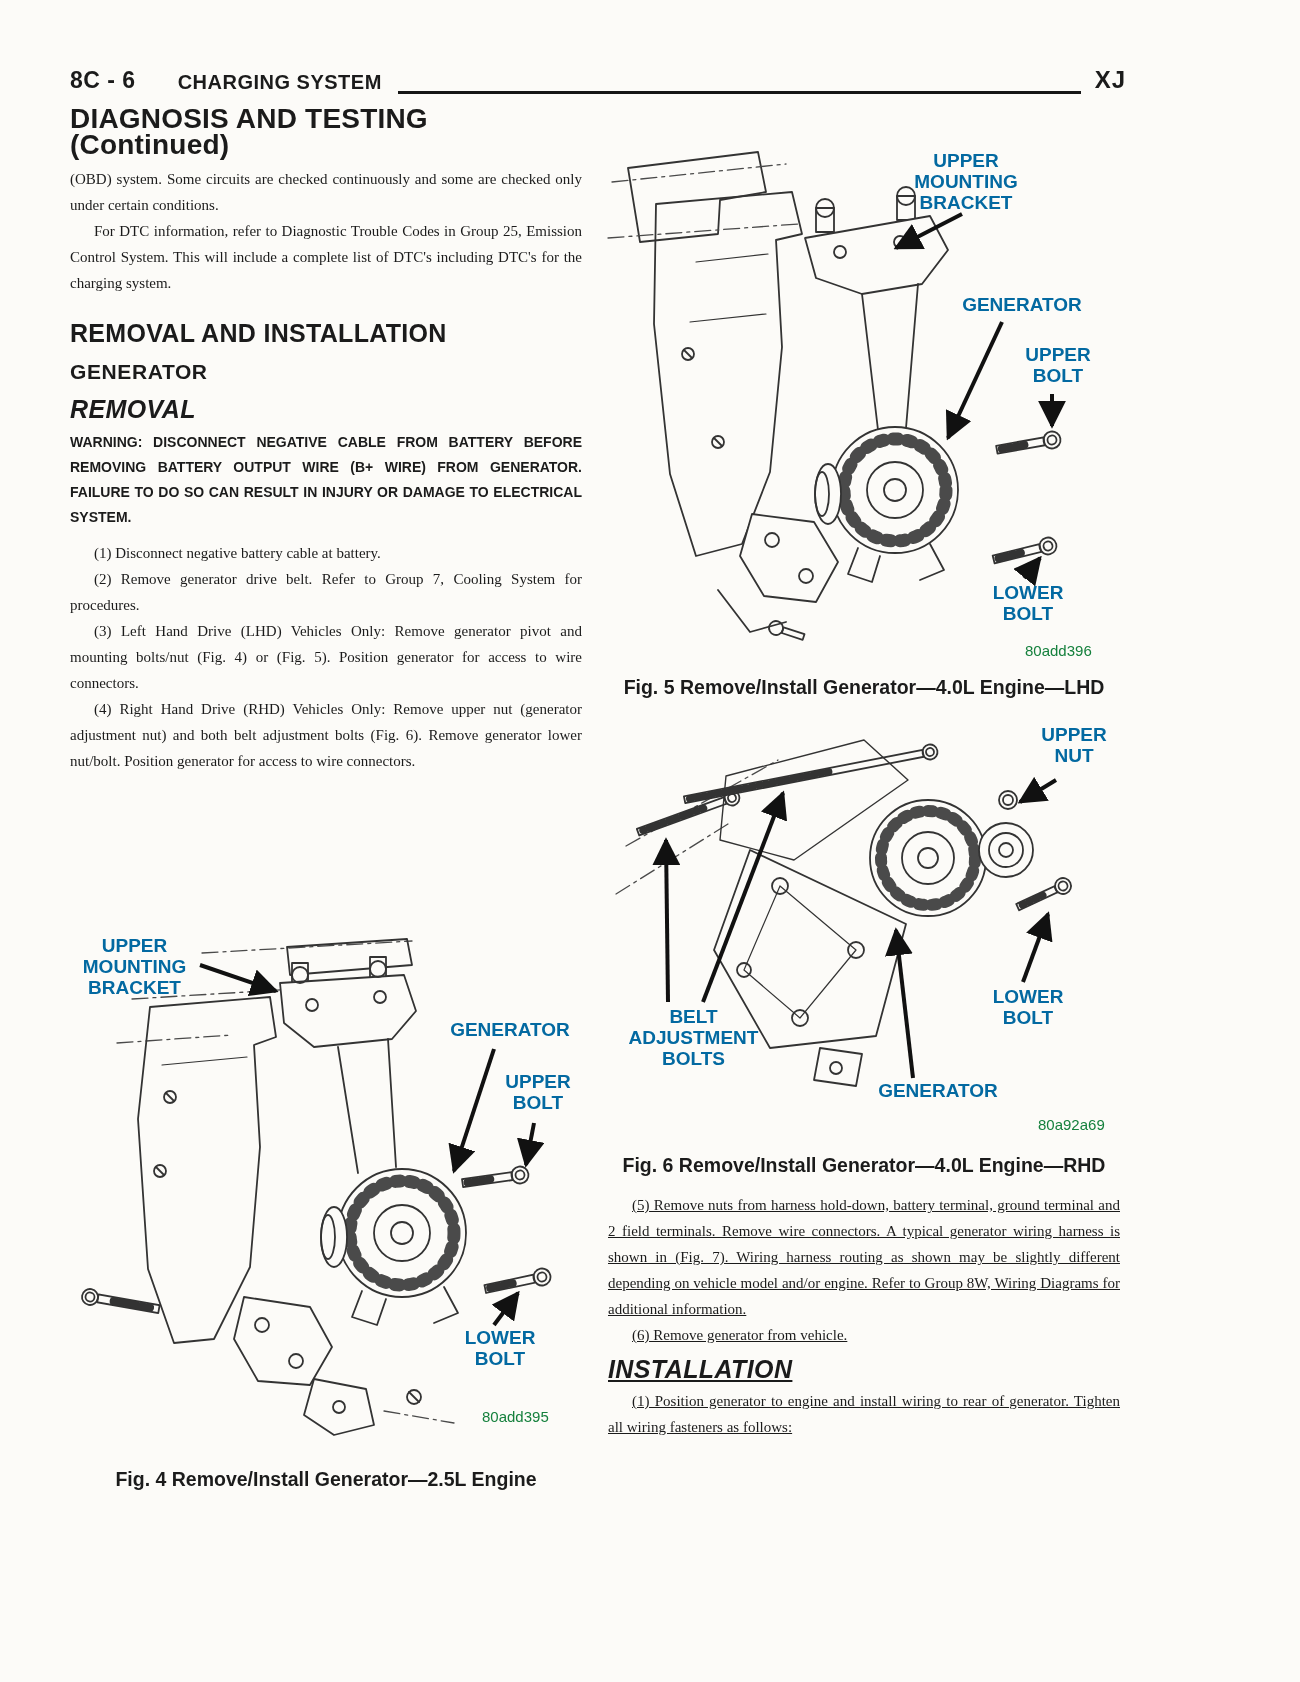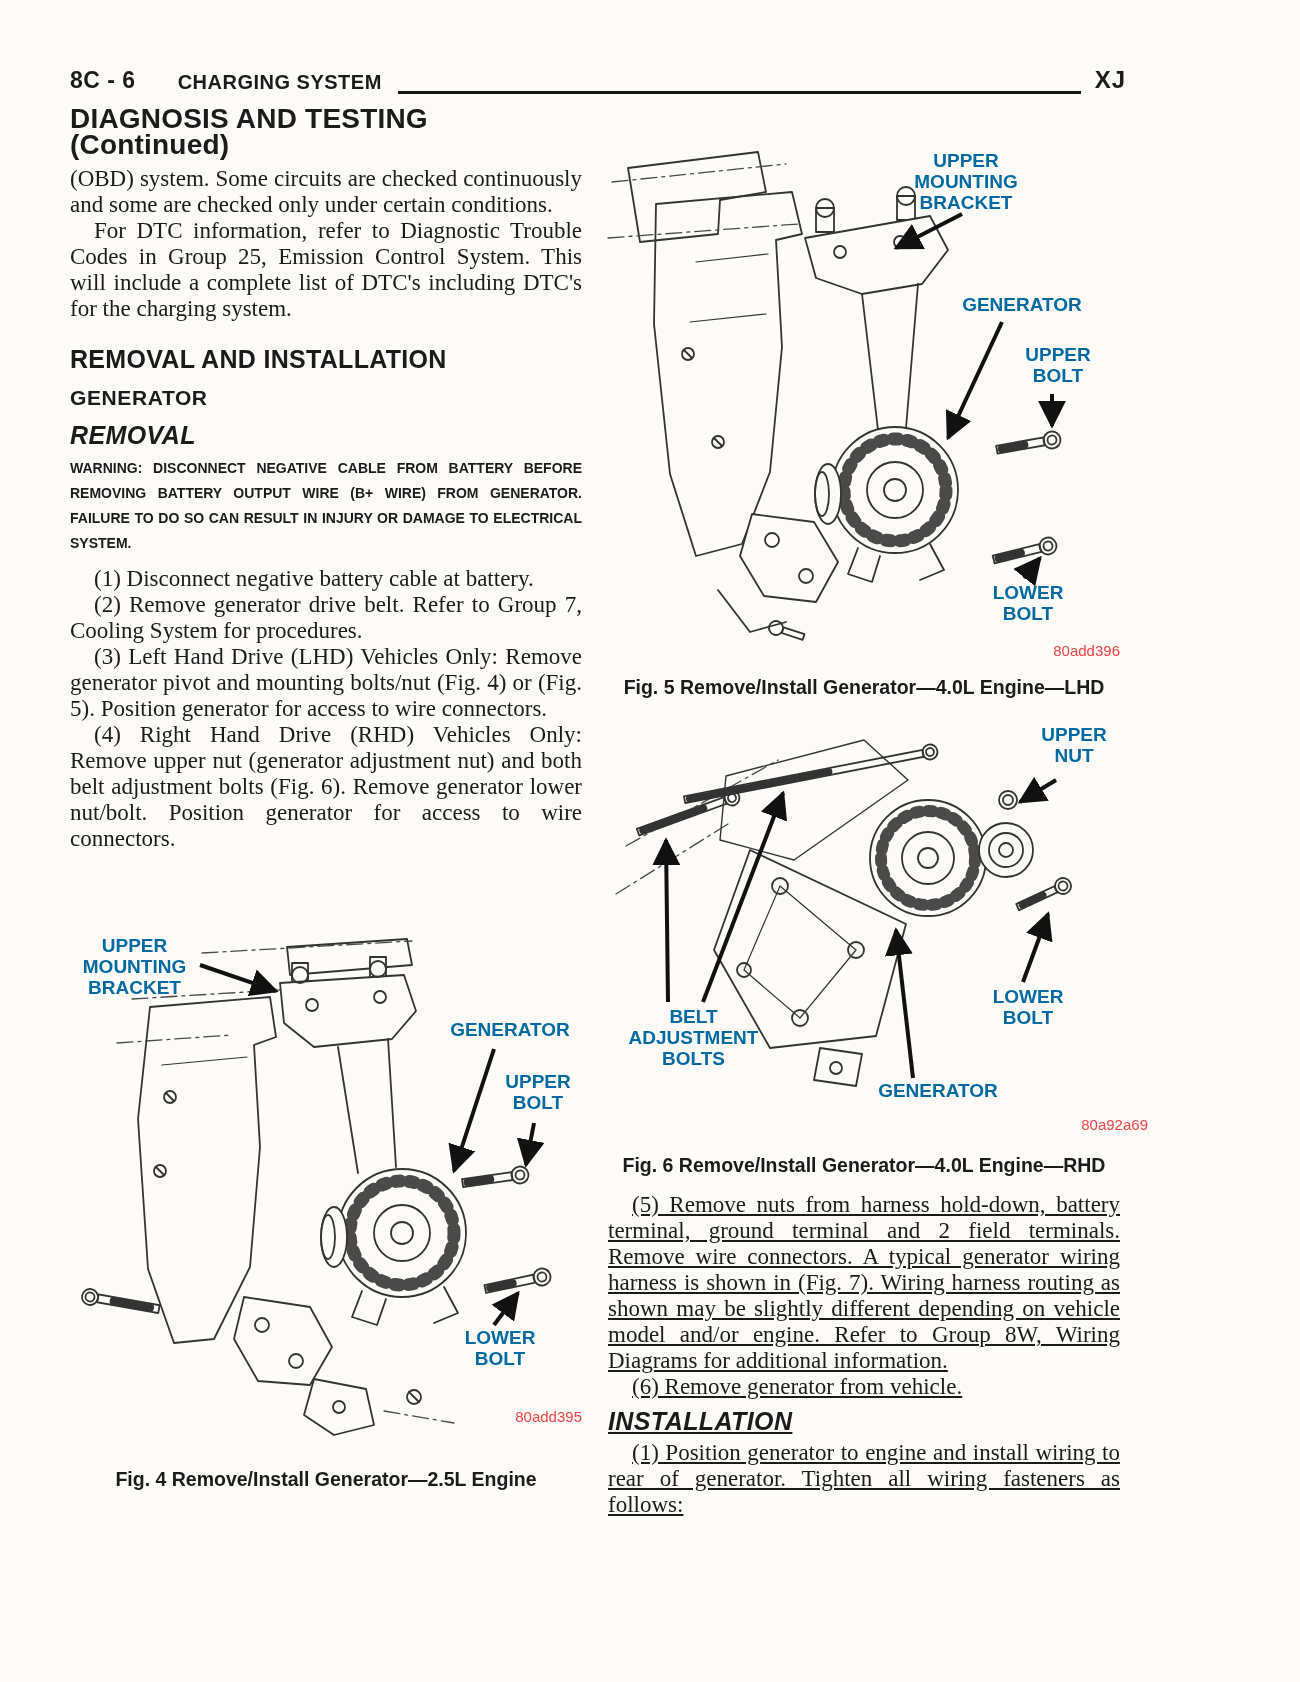--- a/index.html
+++ b/index.html
@@ -18,21 +18,21 @@
   .hdr .pagecode { font-size:23px; letter-spacing:.5px; }
   .hdr .title { font-size:20px; letter-spacing:.5px; margin-left:42px; }
   .hdr .rule { flex:1; height:3px; background:#161616; margin:6px 14px 0 16px; }
   .hdr .model { font-size:24px; letter-spacing:1px; }
   
   .col-left { position:absolute; left:70px; top:106px; width:512px; }
   .h-diag {
     font-family:"Liberation Sans", sans-serif; font-weight:700;
     font-size:28px; line-height:26px; margin-bottom:8px; letter-spacing:.2px;
   }
-  p.body-p { font-size:23px; line-height:26px; text-align:justify; }
+  p.body-p { font-size:15px; line-height:26px; text-align:justify; }
   p.ind { text-indent:24px; }
   .h-big {
     font-family:"Liberation Sans", sans-serif; font-weight:700;
     font-size:25px; line-height:30px; margin:22px 0 12px; letter-spacing:.3px;
   }
   .h-gen {
     font-family:"Liberation Sans", sans-serif; font-weight:700;
     font-size:21px; line-height:24px; margin-bottom:14px; letter-spacing:.6px;
   }
   .h-ital {
@@ -47,21 +47,21 @@
   .fig { position:absolute; }
   #fig5 { left:600px; top:142px; width:560px; height:525px; }
   #fig4 { left:62px;  top:935px; width:545px; height:525px; }
   #fig6 { left:608px; top:718px; width:552px; height:428px; }
   .fig-label {
     position:absolute; font-family:"Liberation Sans", sans-serif; font-weight:700;
     font-size:19px; line-height:21px; text-align:center; color:#0369a1;
   }
   .fig-code {
     position:absolute; font-family:"Liberation Sans", sans-serif;
-    font-size:15px; color:#ef4444; text-align:right;
+    font-size:15px; color:#15803d; text-align:left;
   }
   .fig-caption {
     position:absolute; width:512px; text-align:center;
     font-family:"Liberation Sans", sans-serif; font-weight:700; 
     font-size:19.5px; line-height:23px;
   }
   #cap5 { left:608px; top:676px; }
   #cap4 { left:70px;  top:1468px; }
   #cap6 { left:608px; top:1154px; }
   .col-right-text { position:absolute; left:608px; top:1192px; width:512px;text-decoration:underline; }

